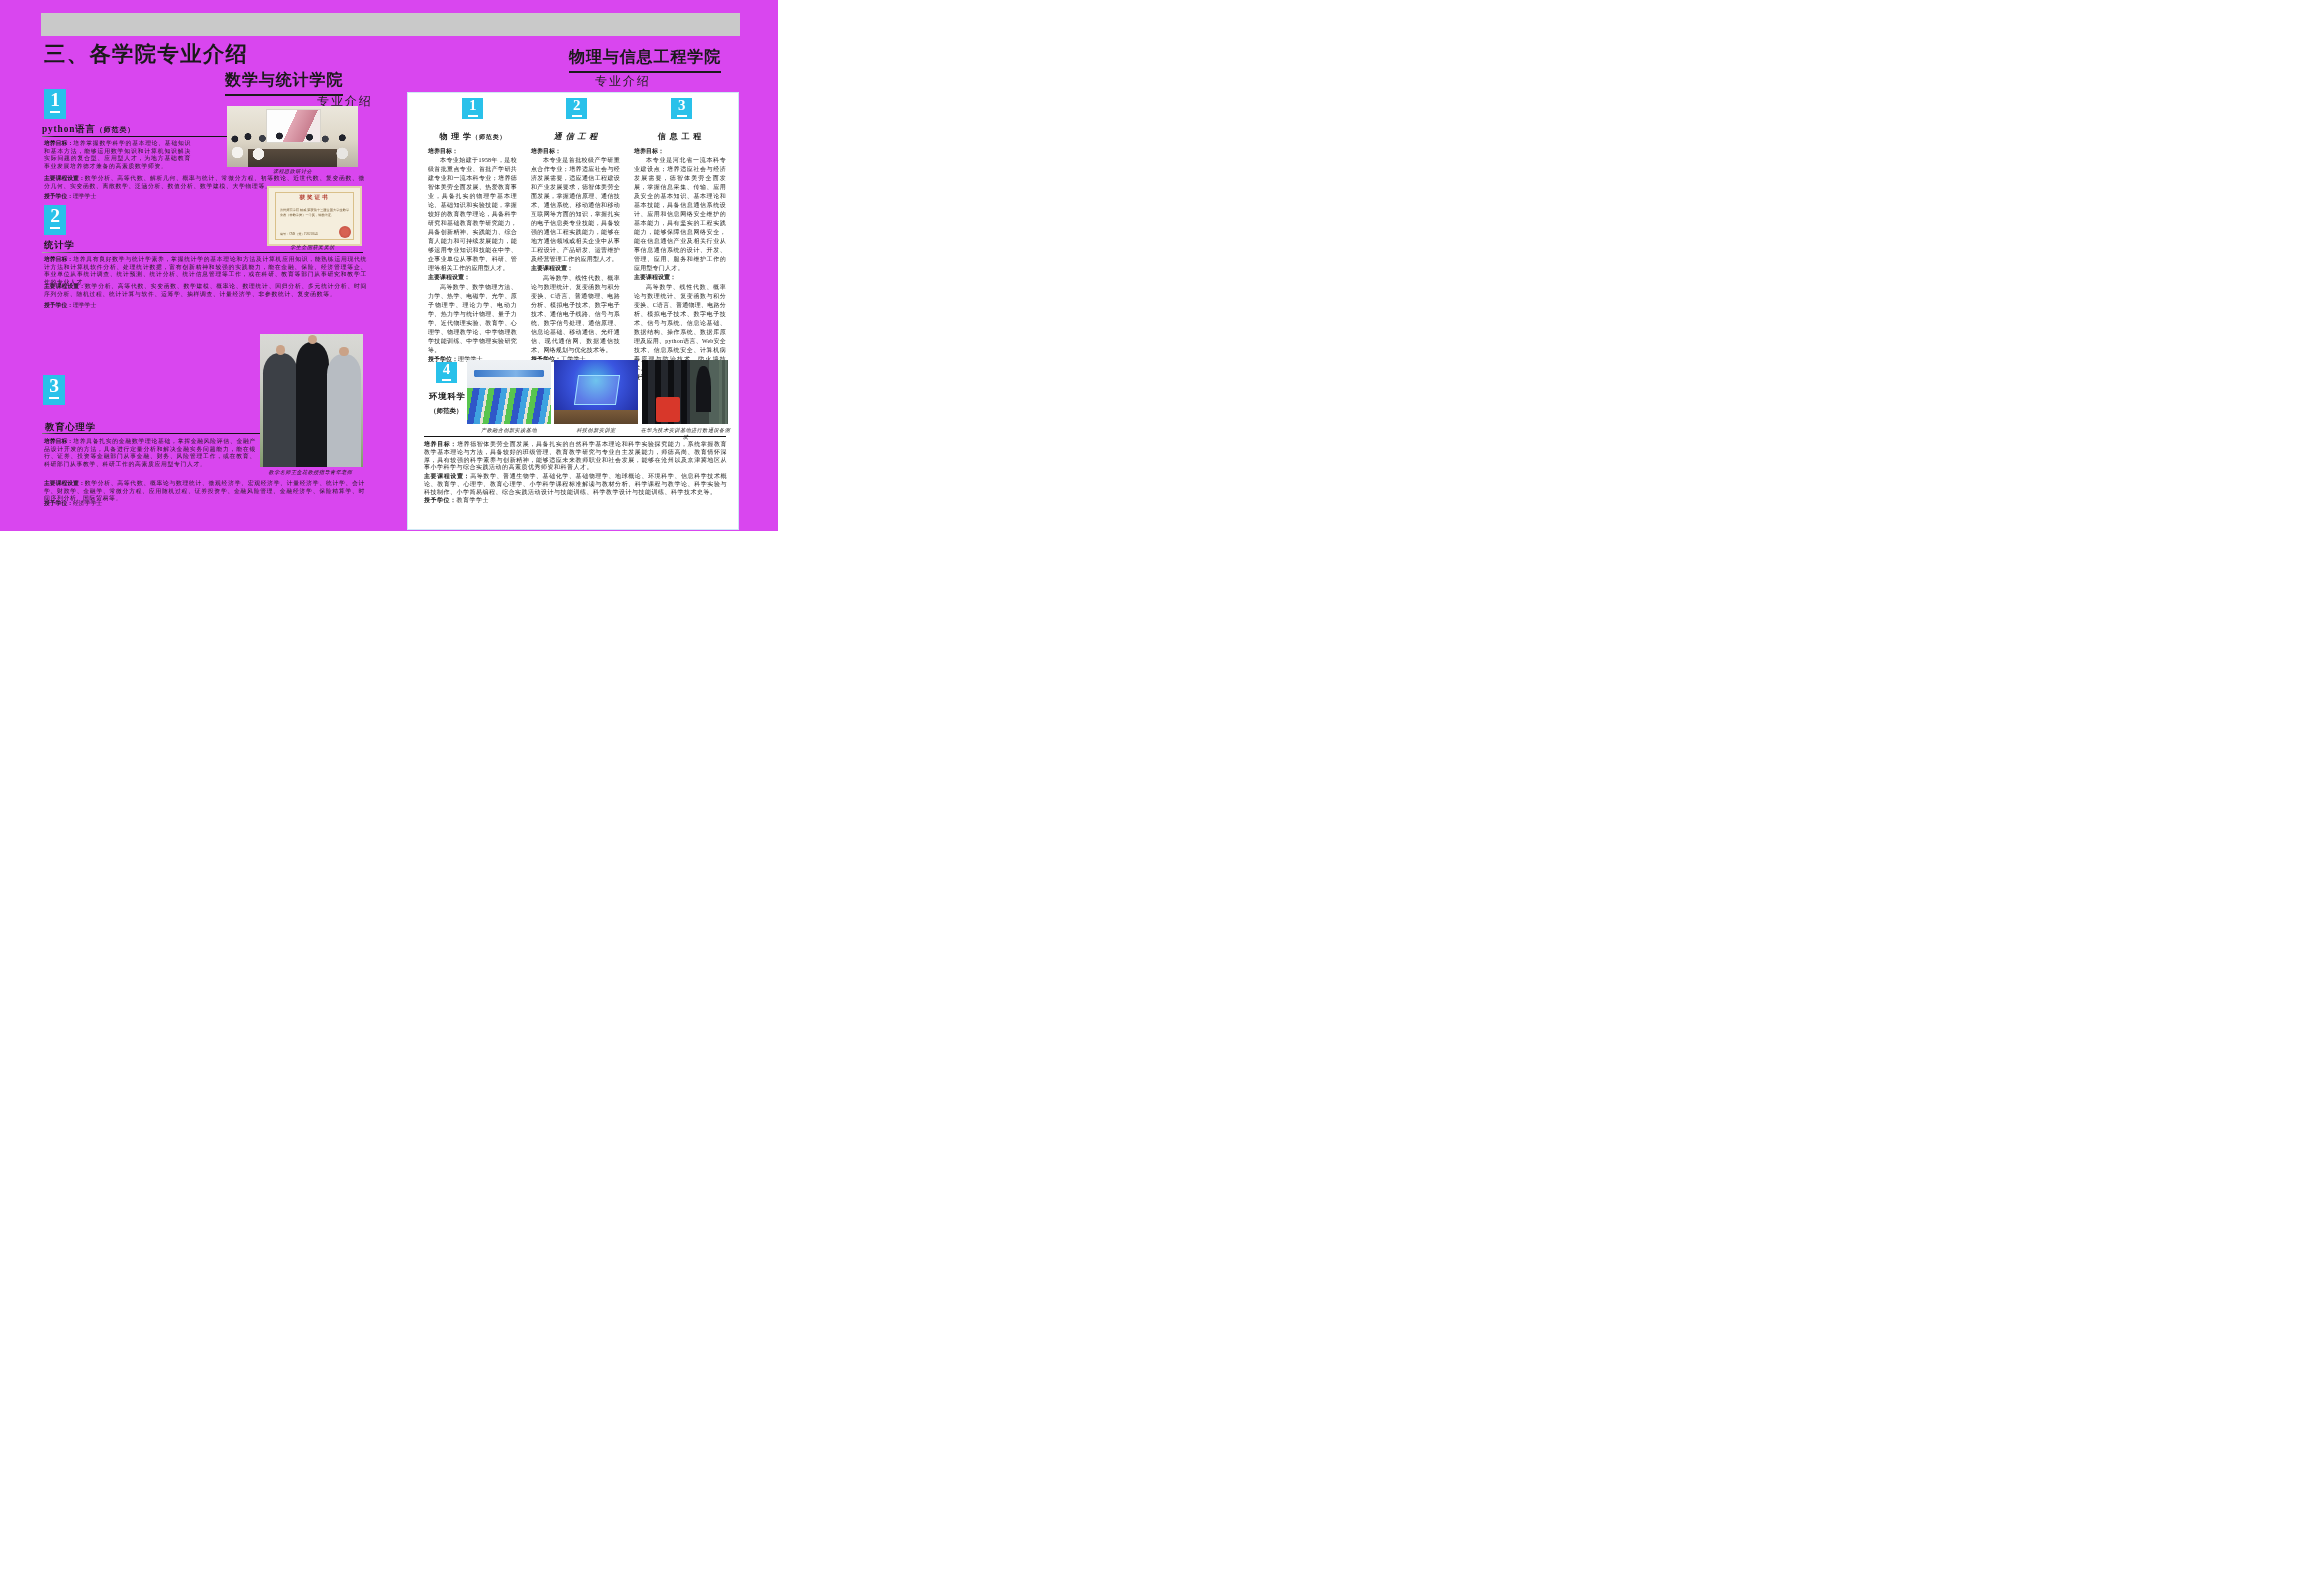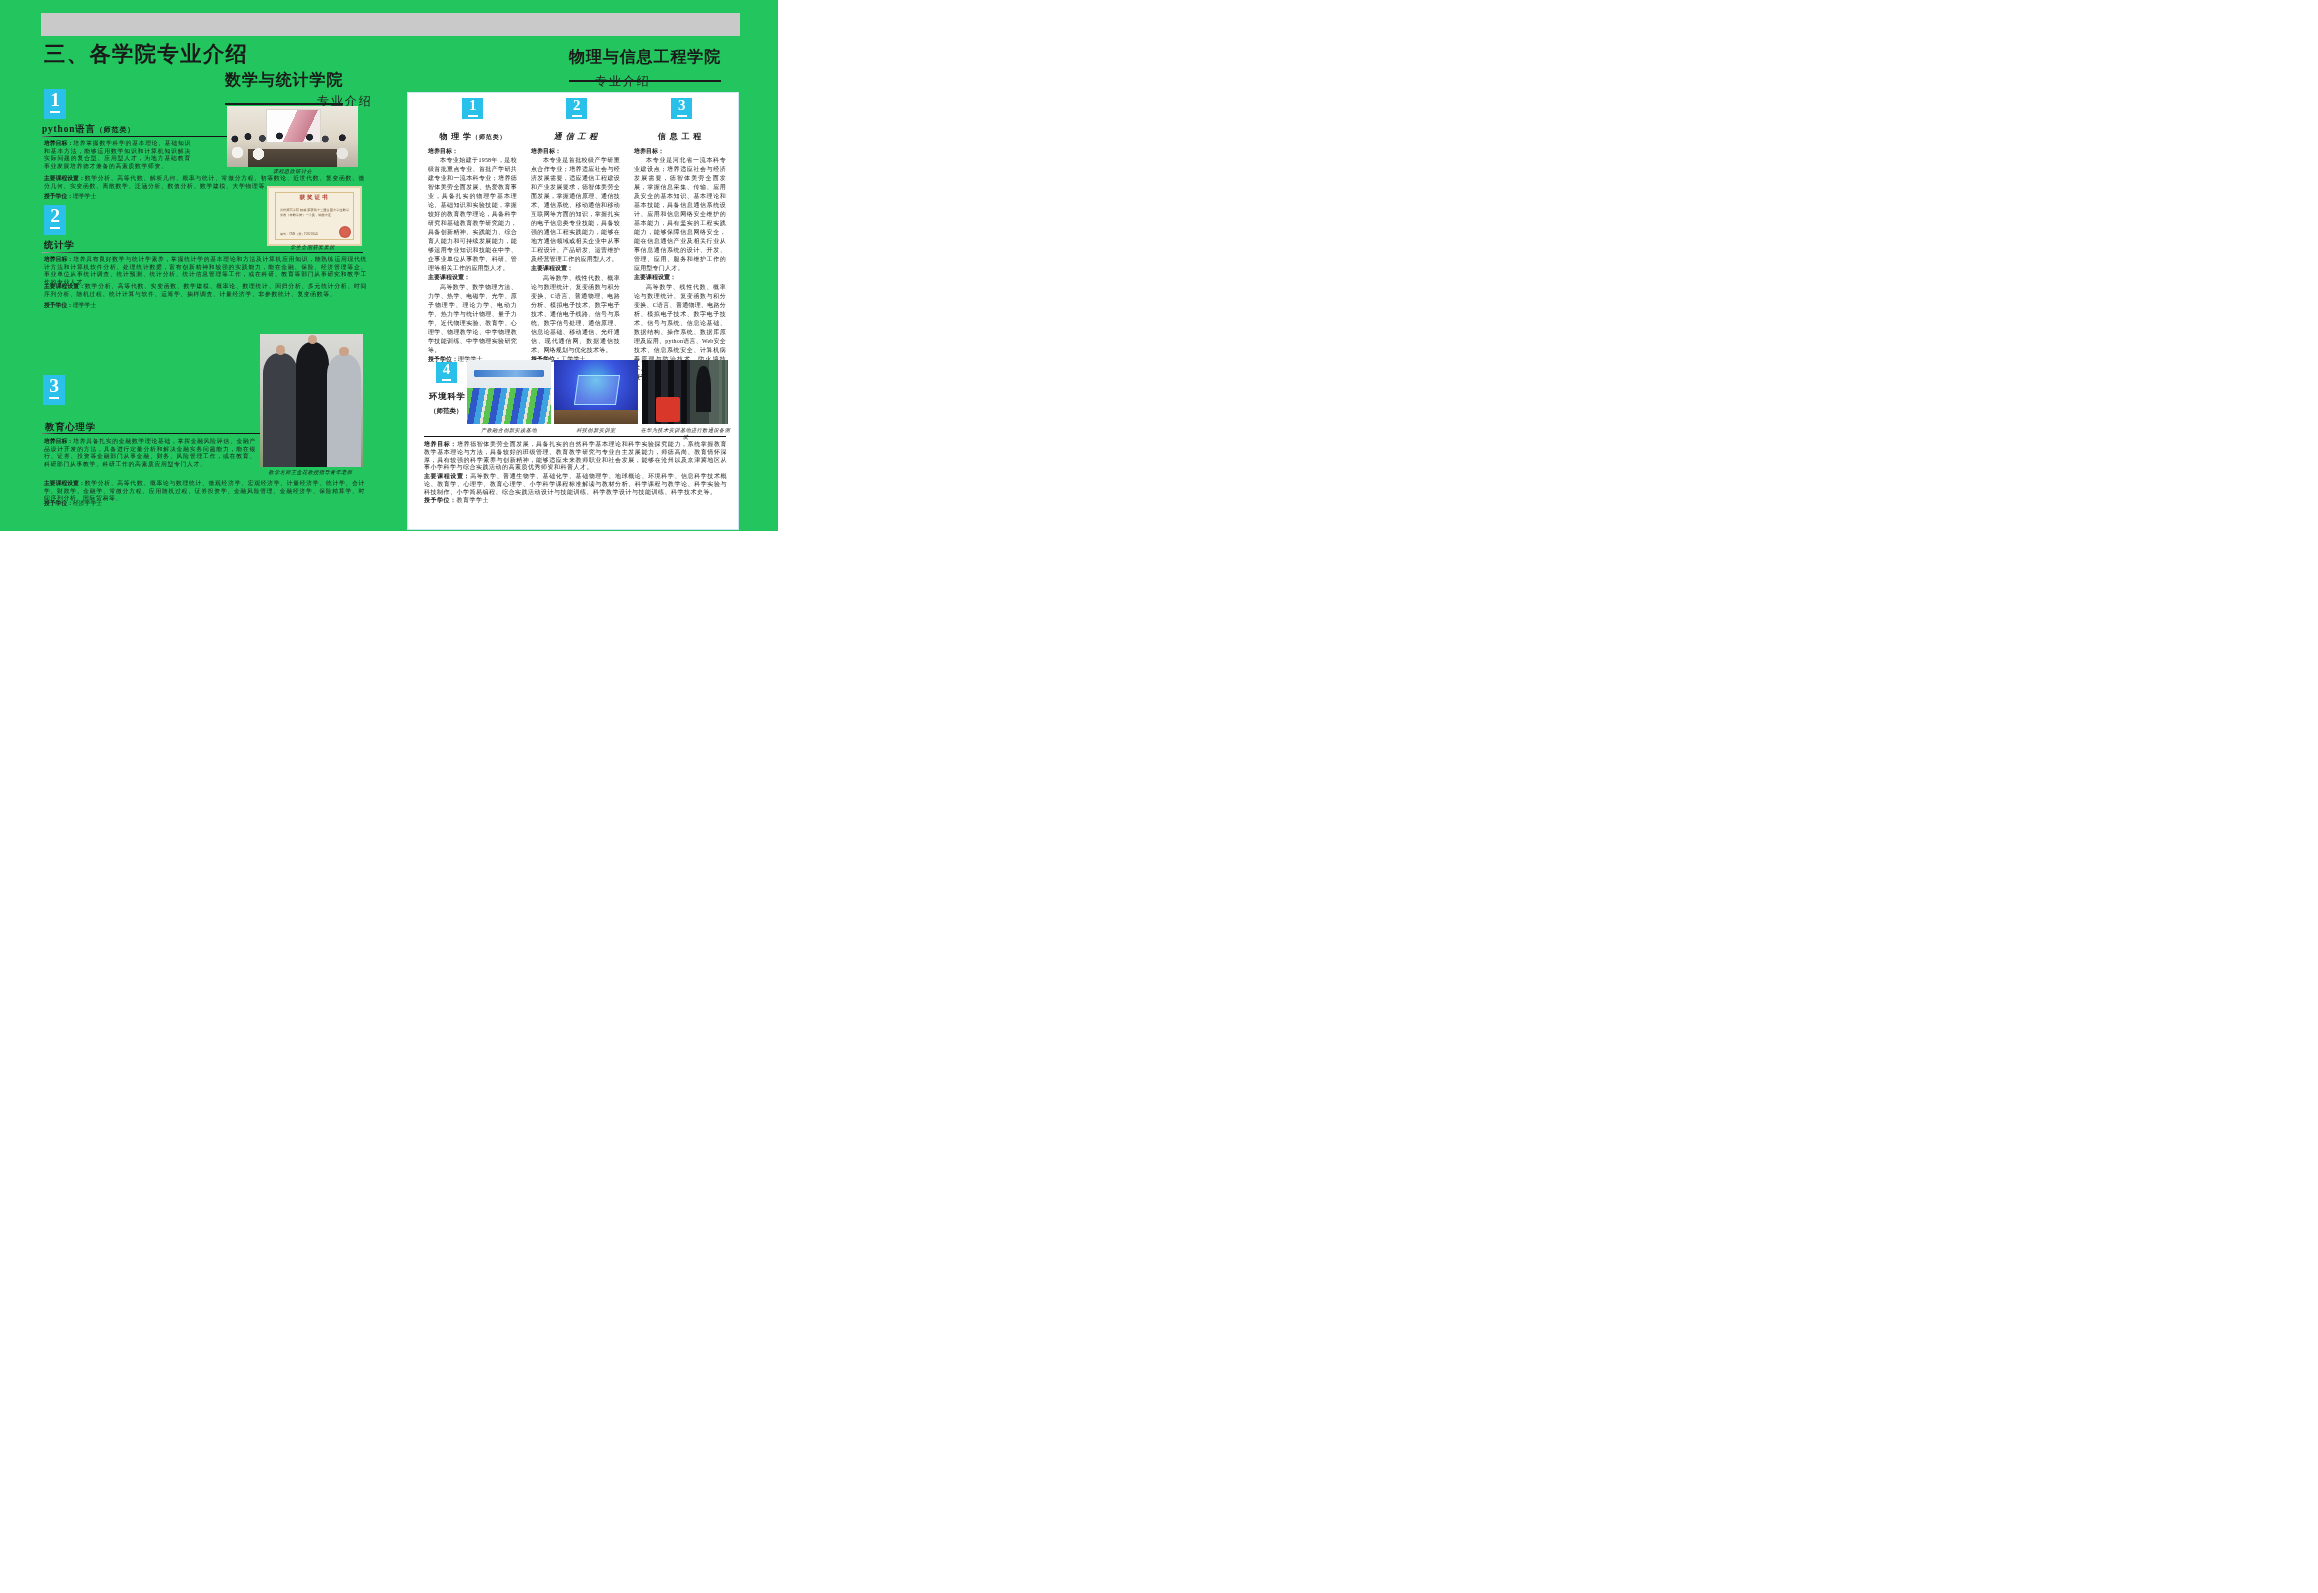--- a/index.html
+++ b/index.html
@@ -1,26 +1,26 @@
 <!DOCTYPE html>
 <html style="font-size:7.4px"><head>
 <meta charset="utf-8">
 <style>
   html,body{margin:0;padding:0;background:#ffffff;}
-  #page{position:relative;width:778px;height:531px;background:#22c55e;color:#1a1a1a;
+  #page{position:relative;width:778px;height:531px;background:#d946ef;color:#1a1a1a;
         font-family:"Liberation Serif",serif;overflow:hidden;}
   .abs{position:absolute;}
   
   .topbar{left:41px;top:13.4px;width:699px;height:23px;background:#c9c9c9;}
   
   .mtitle{left:44px;top:39px;font-size:21.3px;font-weight:bold;letter-spacing:1.4px;
           font-family:"Liberation Serif",serif;}
   
   .hcol{font-weight:bold;font-family:"Liberation Serif",serif;border-bottom:2.3px solid #1b1b1b;
-        padding-bottom:12px;letter-spacing:0.9px;}
+        padding-bottom:3px;letter-spacing:0.9px;}
   .hL{left:225px;top:70px;font-size:16px;text-align:right;}
   .hR{left:569px;top:47px;font-size:16px;}
   .hsub{font-size:12px;letter-spacing:1.9px;color:#222;}
   .hsubL{left:317px;top:93px;}
   .hsubR{left:595px;top:73px;}
   
   .sq{background:#29c1ea;color:#fff;text-align:center;font-family:"Liberation Serif",serif;font-weight:bold;}
   .sq .n{display:block;line-height:1.05;}
   .sq .bar{display:block;margin:0.9px auto 0;background:#fff;width:46%;height:1.9px;}
   

